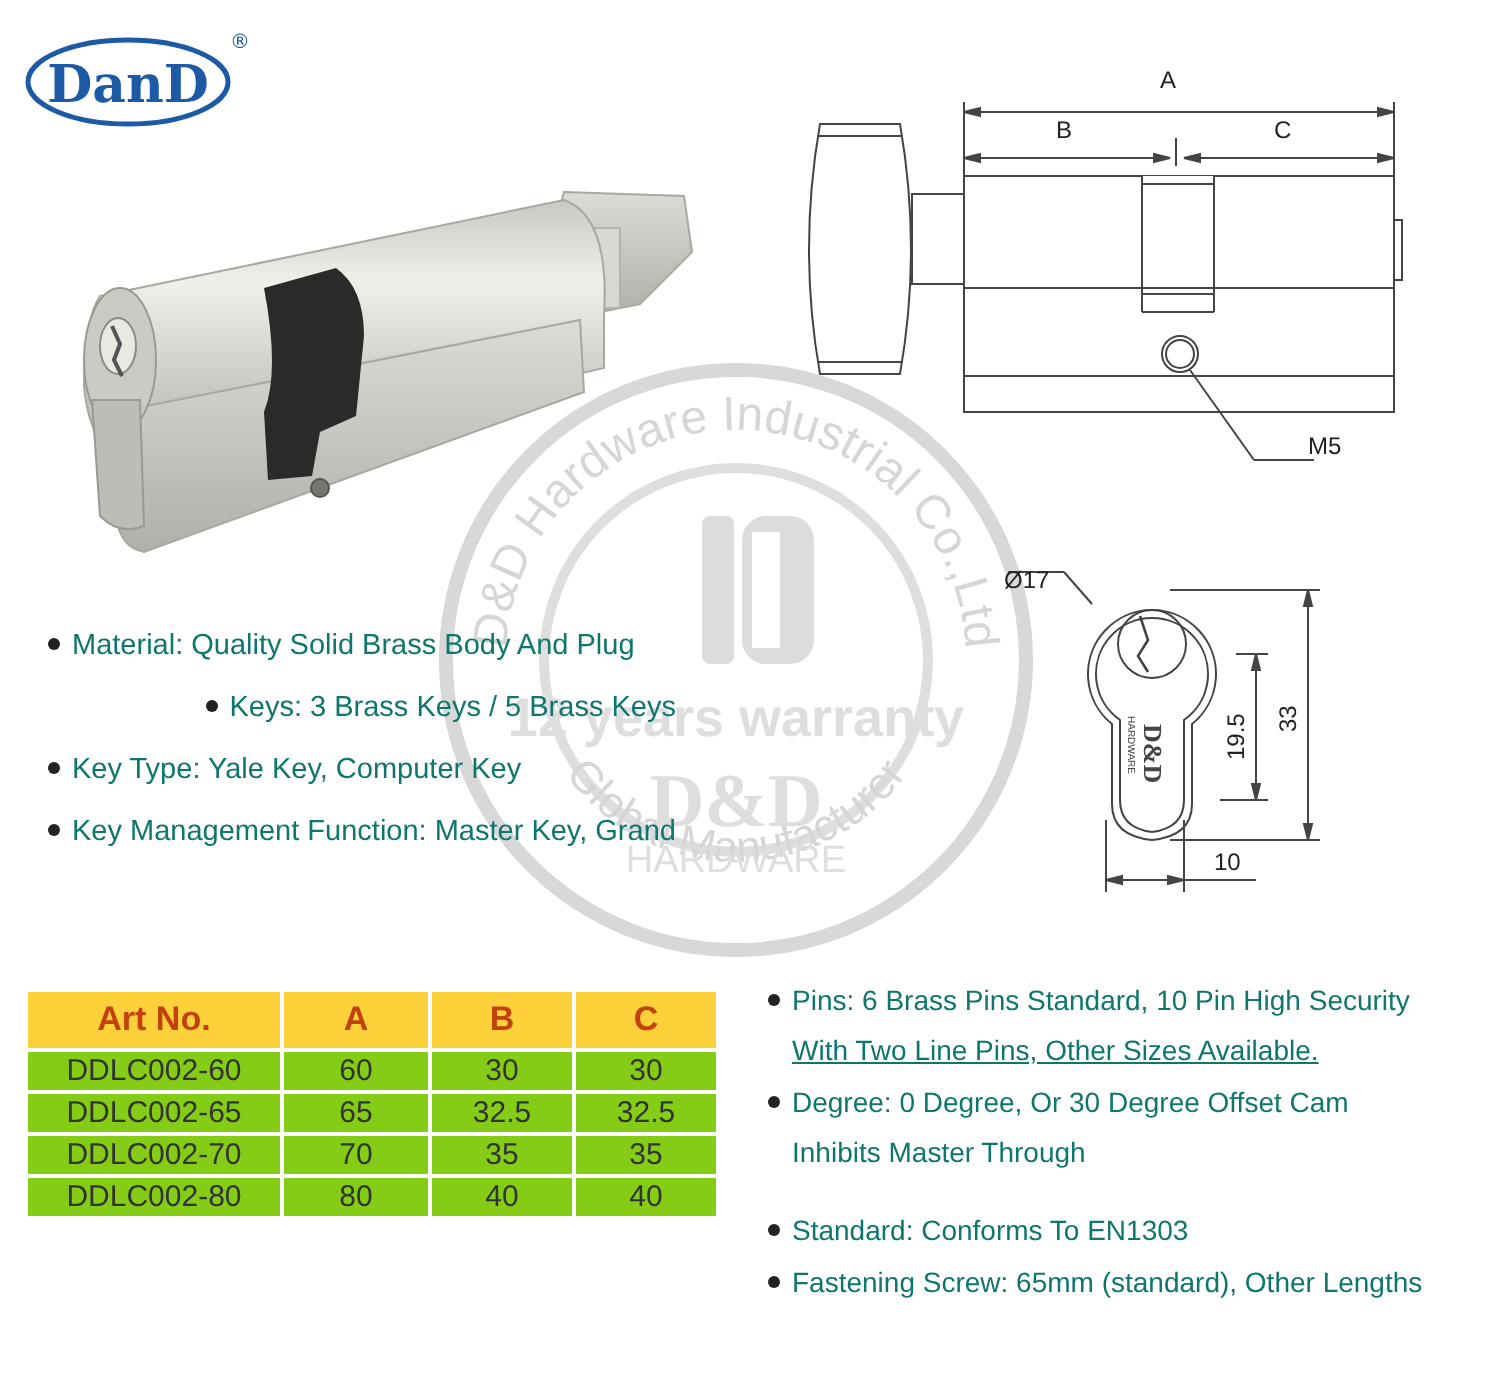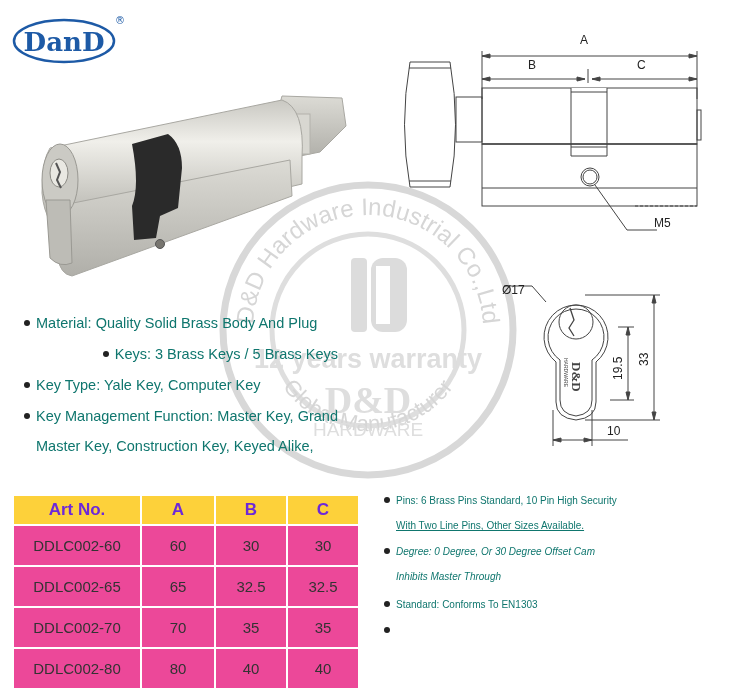--- a/index.html
+++ b/index.html
@@ -8,22 +8,22 @@
   
   .logo{left:10px;top:14px;width:118px;height:50px;}
   
   .wm{left:218px;top:180px;width:300px;height:300px;}
   
   .feat{font-size:14.5px;line-height:18px;color:#0f766e;white-space:nowrap;}
   .feat .dot{display:inline-block;width:6px;height:6px;border-radius:50%;background:#222;margin-right:6px;vertical-align:middle;position:relative;top:-1px;}
   .feat .cont{padding-left:12px;}
   
   .spec{left:12px;top:494px;border-collapse:separate;border-spacing:2px;font-size:15px;}
-  .spec th{background:#fdd13a;color:#6d28d9;font-weight:bold;font-size:17px;height:28px;padding:0;}
-  .spec td{background:#ec4899;color:#333;height:39px;text-align:center;padding:0;}
+  .spec th{background:#fdd13a;color:#c2410c;font-weight:bold;font-size:17px;height:28px;padding:0;}
+  .spec td{background:#84cc16;color:#333;height:19px;text-align:center;padding:0;}
   .spec .c0{width:126px;}
   .spec .c1{width:72px;}
   .spec .c2{width:70px;}
   .spec .c3{width:70px;}
   .dim-label{font-size:12px;color:#222;}
 </style>
 </head>
 <body>
 
 <div class="abs logo">
@@ -179,21 +179,20 @@
   <span class="abs dim-label" style="left:2px;top:21px;">Ø17</span>
   <span class="abs dim-label" style="left:107px;top:162px;text-align:right;">10</span>
 </div>
 
 <div class="abs feat" style="left:24px;top:314px;">
   <div style="height:31px;"><span class="dot"></span><span>Material: Quality Solid Brass Body And Plug</span></div>
   <div style="height:31px;text-align:right;"><span class="dot"></span><span>Keys: 3 Brass Keys / 5 Brass Keys</span></div>
   <div style="height:31px;"><span class="dot"></span><span>Key Type: Yale Key, Computer Key</span></div>
   <div>
     <div style="height:30px;"><span class="dot"></span><span>Key Management Function: Master Key, Grand</span></div>
-    <div class="cont">Master Key, Construction Key, Keyed Alike,</div>
   </div>
 </div>
 
 <table class="abs spec">
   <thead>
     <tr>
       <th class="c0">Art No.</th>
       <th class="c1">A</th>
       <th class="c2">B</th>
       <th class="c3">C</th>
@@ -220,28 +219,28 @@
     </tr>
     <tr>
       <td>DDLC002-80</td>
       <td>80</td>
       <td>40</td>
       <td>40</td>
     </tr>
   </tbody>
 </table>
 
-<div class="abs feat" style="left:384px;top:492px;font-size:10px;line-height:17px;">
+<div class="abs feat" style="left:384px;top:492px;font-size:14px;line-height:17px;">
   <div style="margin-bottom:9px;">
     <div><span class="dot"></span><span>Pins: 6 Brass Pins Standard, 10 Pin High Security</span></div>
     <div class="cont" style="margin-top:8px;text-decoration:underline;">With Two Line Pins, Other Sizes Available.</div>
   </div>
-  <div style="margin-bottom:11px;font-style:italic;">
+  <div style="margin-bottom:22px;">
     <div><span class="dot"></span><span>Degree: 0 Degree, Or 30 Degree Offset Cam</span></div>
     <div class="cont" style="margin-top:8px;">Inhibits Master Through</div>
   </div>
   <div style="margin-bottom:9px;">
     <div><span class="dot"></span><span>Standard: Conforms To EN1303</span></div>
   </div>
   <div>
-    <div><span class="dot"></span></div>
+    <div><span class="dot"></span><span>Fastening Screw: 65mm (standard), Other Lengths</span></div>
   </div>
 </div>
 
 </body></html>

